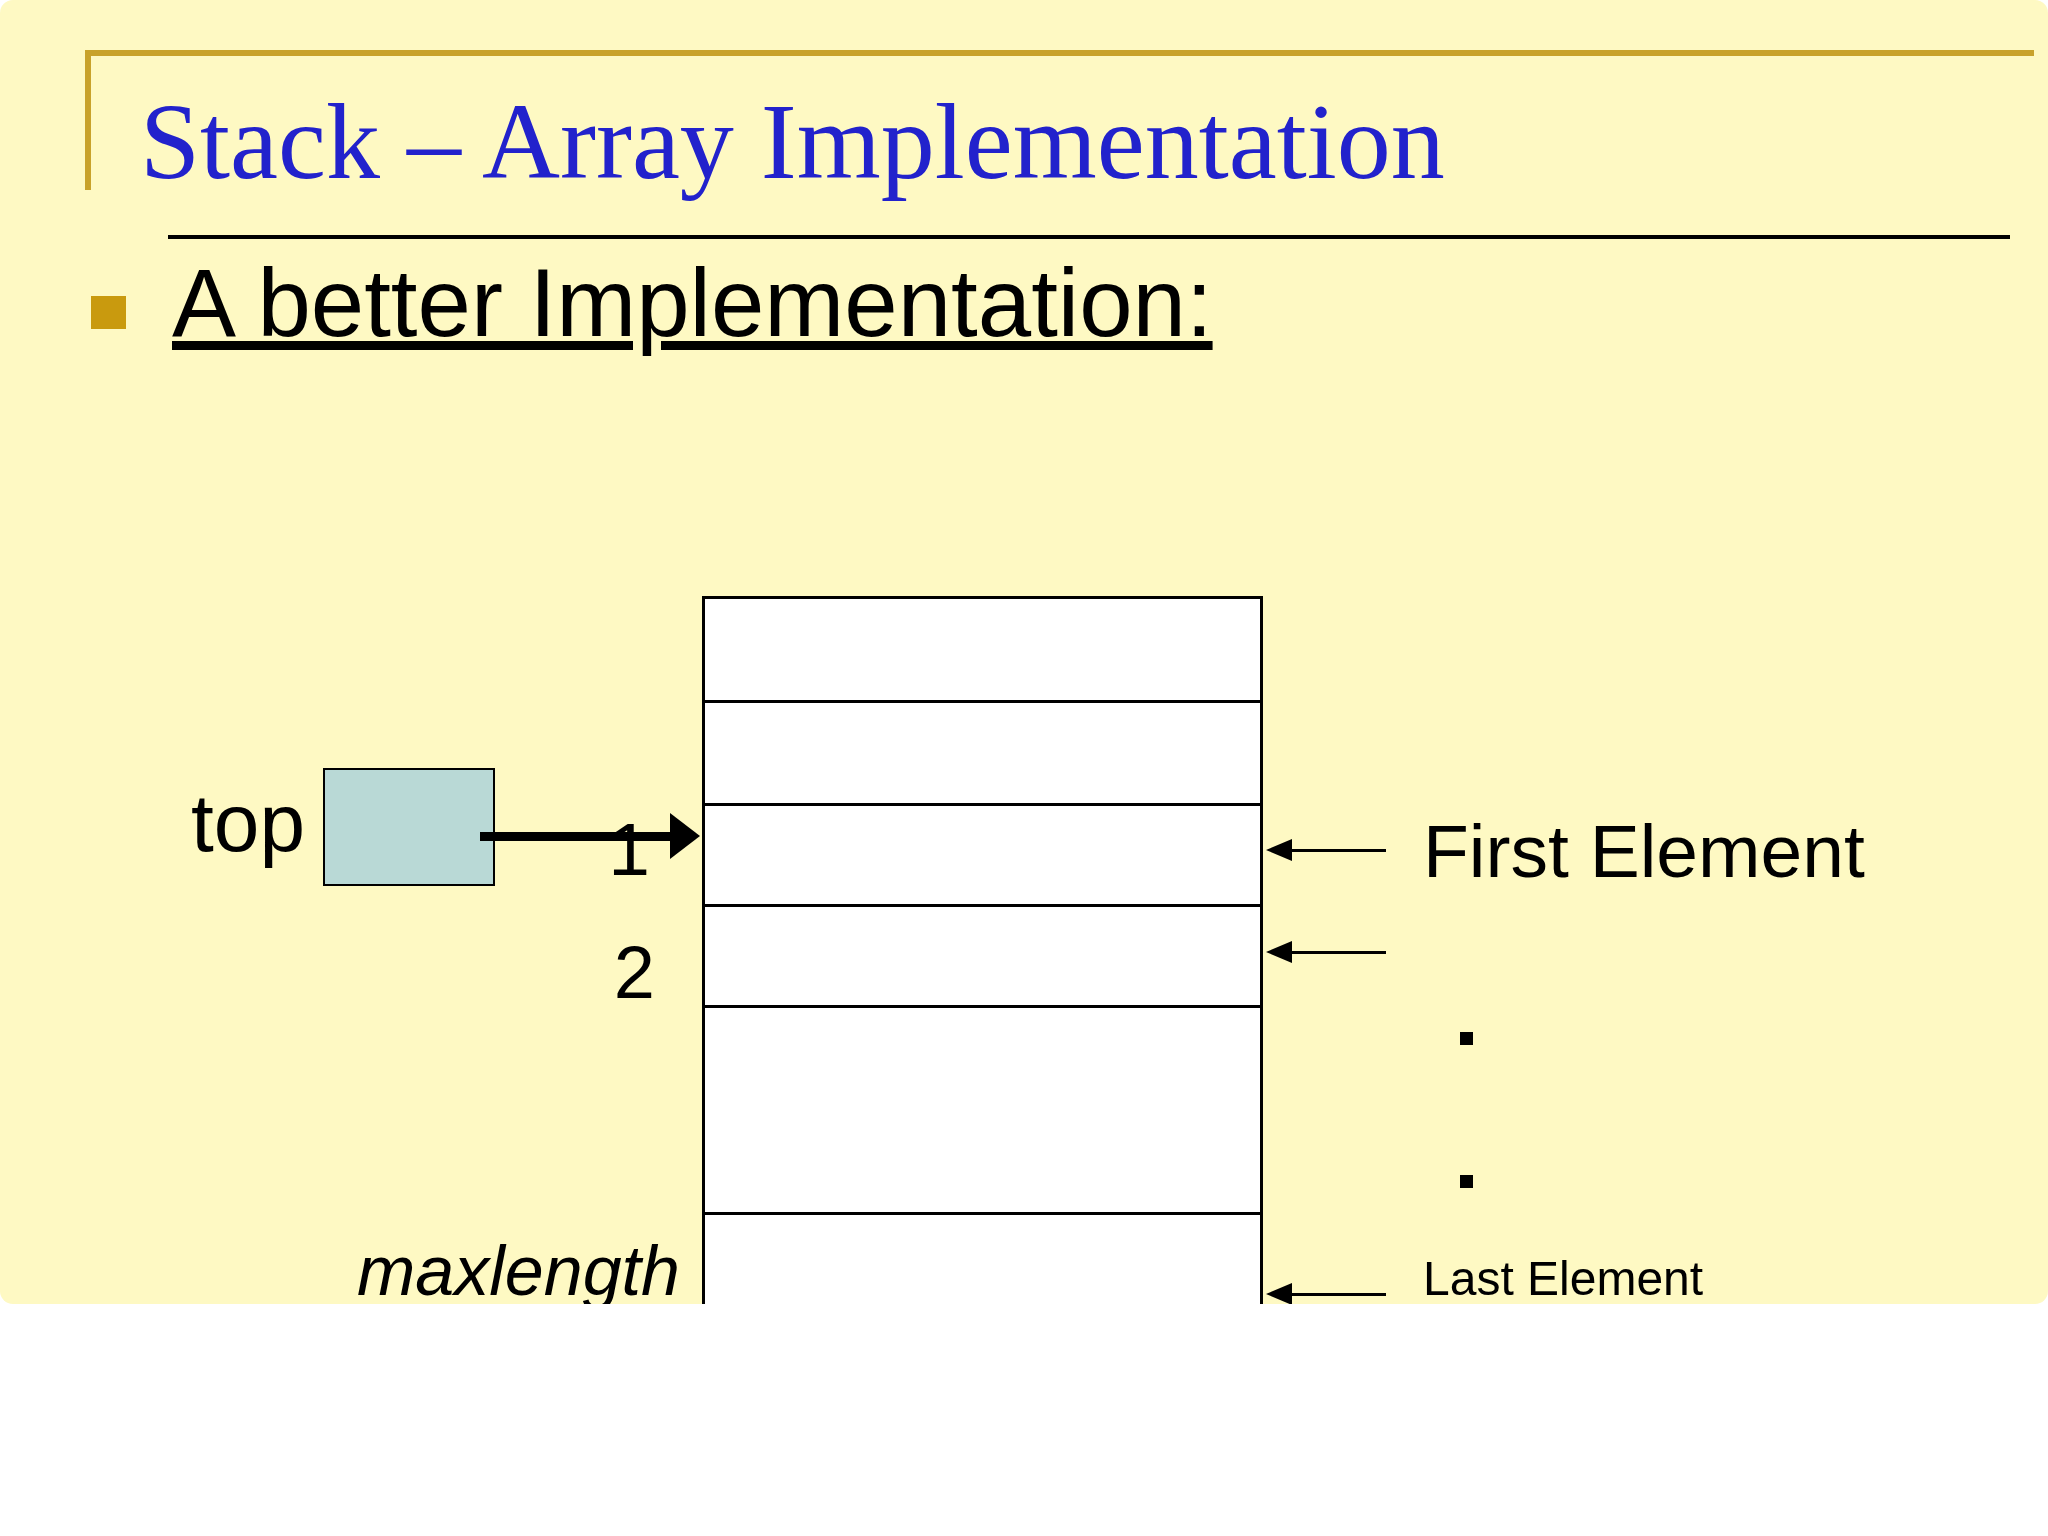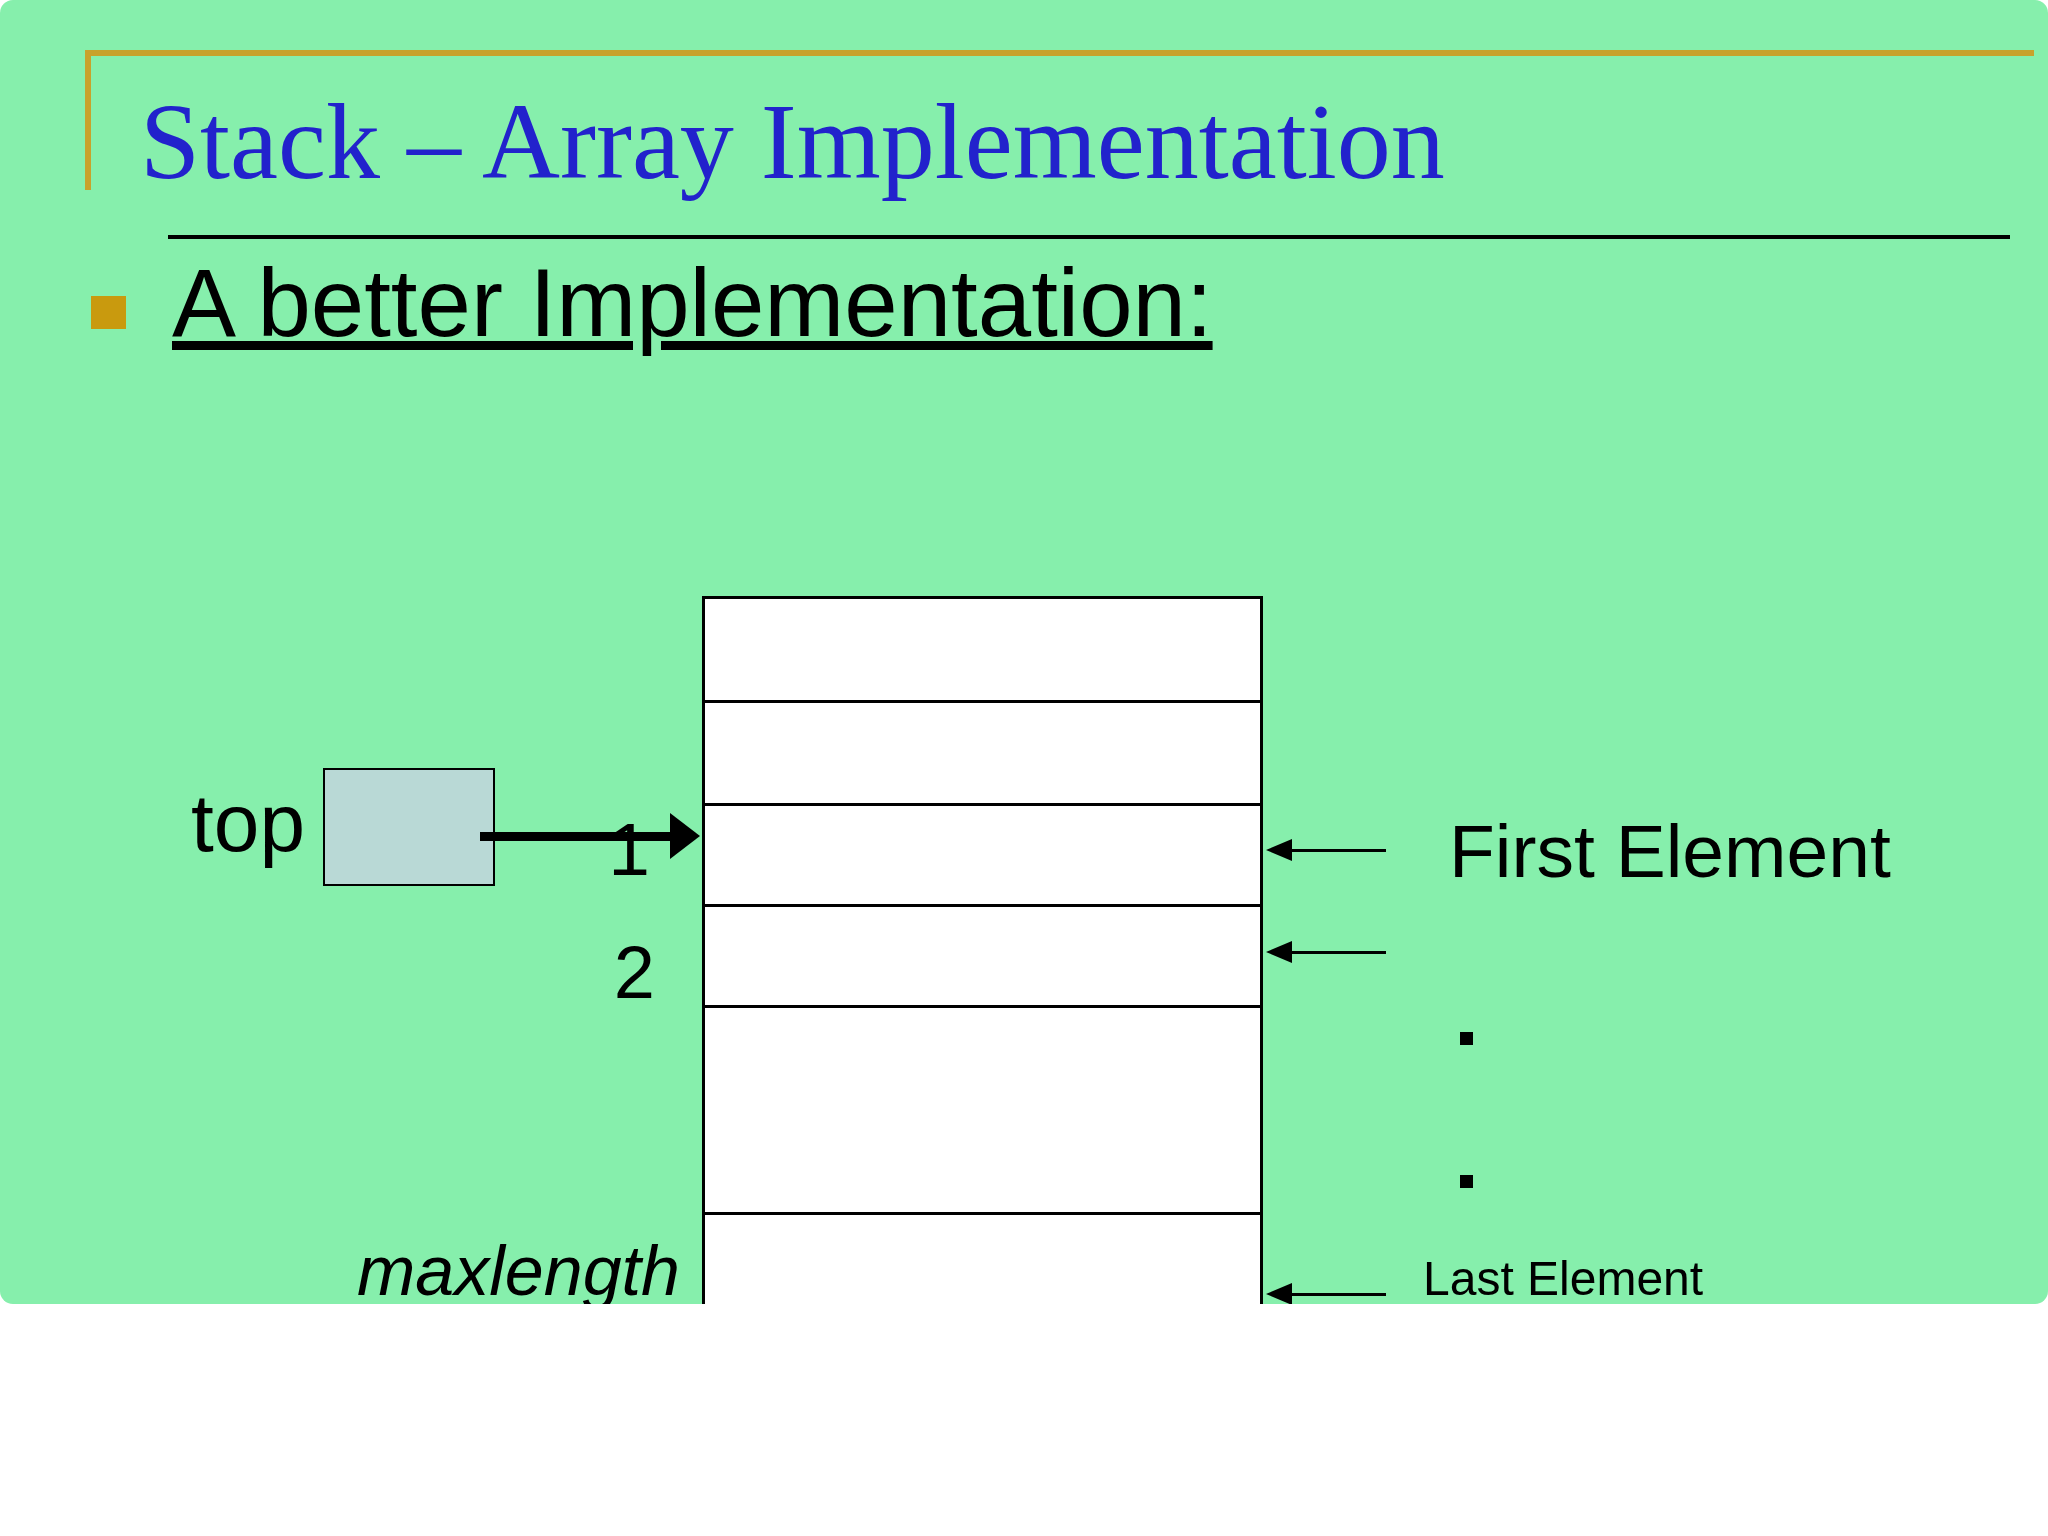--- a/index.html
+++ b/index.html
@@ -1,19 +1,19 @@
 <!DOCTYPE html>
 <html><head>
 <meta charset="utf-8">
 <style>
   html,body{margin:0;padding:0;background:#ffffff;}
   #slide{
     position:relative;
     width:2048px;height:1304px;
-    background:#86efac;
+    background:#fef9c3;
     overflow:hidden;
     font-family:"Liberation Sans", sans-serif;
     color:#000;
     border-radius:13px;
   }
   .abs{position:absolute;}
   
   #gold-h{left:85px;top:50px;width:1949px;height:6px;background:#C8A22B;}
   #gold-v{left:85px;top:50px;width:6px;height:140px;background:#C8A22B;}
   #title{
@@ -44,21 +44,21 @@
   
   .thin-line{height:3px;background:#000;}
   .thin-head{width:0;height:0;border-right:26px solid #000;border-top:11px solid transparent;border-bottom:11px solid transparent;}
   #arrow-first-line{left:1290px;top:849px;width:96px;}
   #arrow-first-head{left:1266px;top:839px;}
   #arrow-mid-line{left:1290px;top:951px;width:96px;}
   #arrow-mid-head{left:1266px;top:941px;}
   #arrow-last-line{left:1290px;top:1293px;width:96px;}
   #arrow-last-head{left:1266px;top:1283px;}
   
-  #first-element{left:1423px;top:808px;font-size:75px;line-height:1.15;white-space:nowrap;margin-left:26px;}
+  #first-element{left:1423px;top:808px;font-size:75px;line-height:1.15;white-space:nowrap;}
   #last-element{left:1423px;top:1251px;font-size:48px;line-height:1.15;white-space:nowrap;}
   .ellipsis-dot{width:13px;height:13px;background:#000;}
   #dot-1{left:1460px;top:1032px;}
   #dot-2{left:1460px;top:1175px;}
   
   #page-number{left:1868px;top:1451px;font-size:50px;line-height:1.15;}
 </style>
 </head>
 <body>
 

